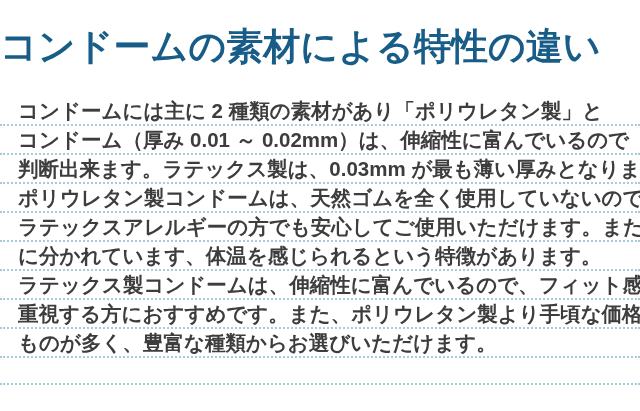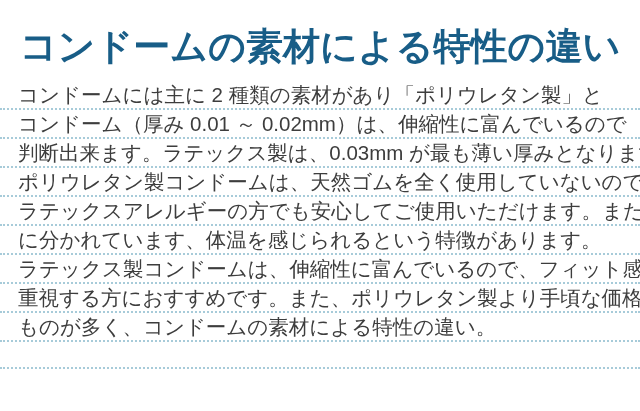--- a/index.html
+++ b/index.html
@@ -14,31 +14,31 @@
     background:var(--bg);
     font-family:"Liberation Sans","DejaVu Sans",sans-serif;
   }
   .page{
     width:640px;height:411px;
     background:var(--bg);
     position:relative;
   }
   .page-title{
     margin-top:25px;
-    margin-bottom:13px;
-    text-align:center;
+    margin-bottom:29px;
     color:var(--title-color);
     font-size:37px;
     line-height:43px;
     font-weight:bold;
     letter-spacing:0px;
     white-space:nowrap;
   }
   .article-body{
     width:614px;
+    font-weight:bold;
   }
   .text-row{
     width:640px;
     height:29px;
     border-bottom:2px dotted var(--rule-color);
     display:flex;
     align-items:flex-end;
     padding:0 6px 1px 18px;
     color:var(--text-color);
     font-size:20.5px;
@@ -56,16 +56,16 @@
 
   <div class="article-body">
     <div class="text-row">コンドームには主に 2 種類の素材があり「ポリウレタン製」と</div>
     <div class="text-row">コンドーム（厚み 0.01 ～ 0.02mm）は、伸縮性に富んでいるので</div>
     <div class="text-row">判断出来ます。ラテックス製は、0.03mm が最も薄い厚みとなります。</div>
     <div class="text-row">ポリウレタン製コンドームは、天然ゴムを全く使用していないので、</div>
     <div class="text-row">ラテックスアレルギーの方でも安心してご使用いただけます。また、</div>
     <div class="text-row">に分かれています、体温を感じられるという特徴があります。</div>
     <div class="text-row">ラテックス製コンドームは、伸縮性に富んでいるので、フィット感を</div>
     <div class="text-row">重視する方におすすめです。また、ポリウレタン製より手頃な価格の</div>
-    <div class="text-row">ものが多く、コンドームの素材による特性の違い。</div>
+    <div class="text-row">ものが多く、豊富な種類からお選びいただけます。</div>
     <div class="text-row empty"></div>
   </div>
 </div>
 
 </body></html>

